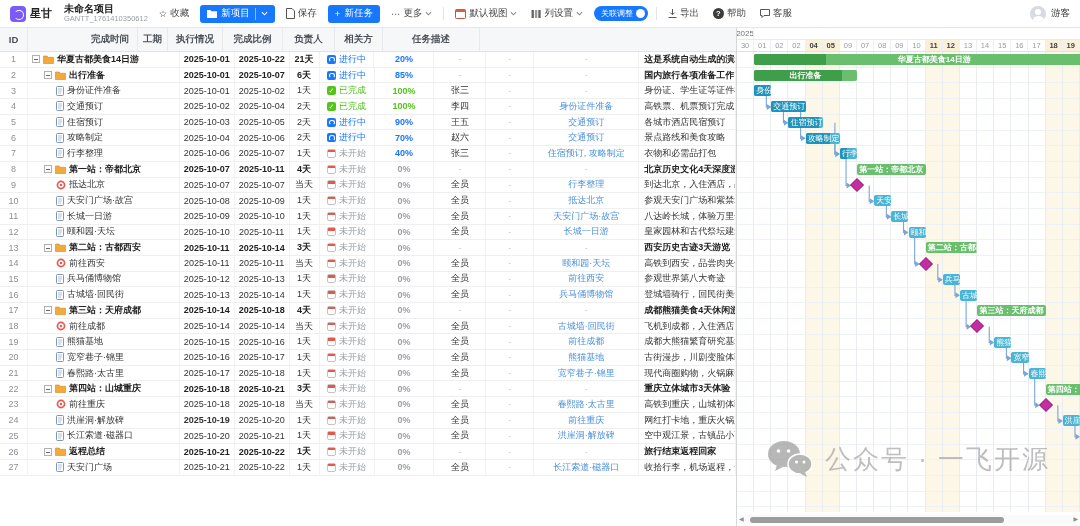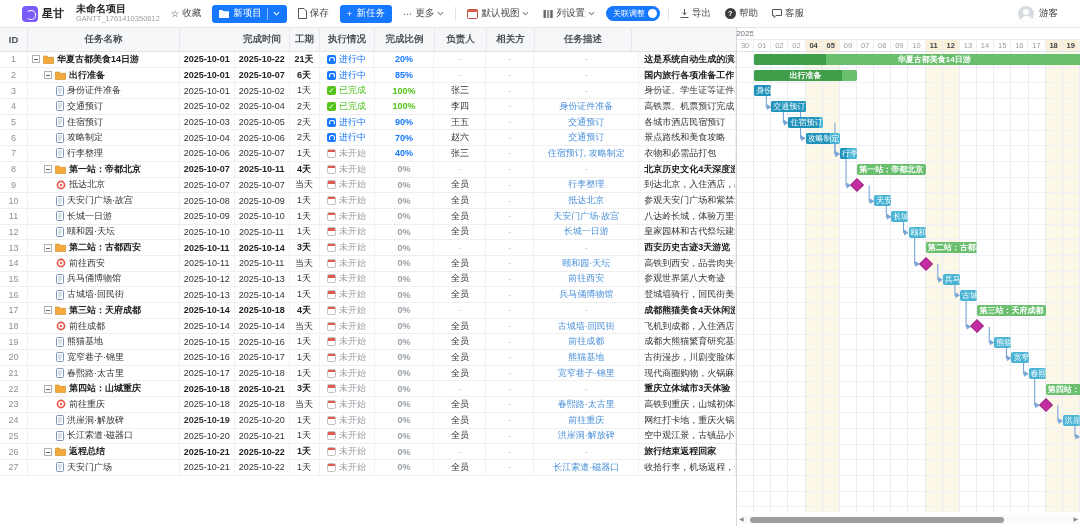--- a/index.html
+++ b/index.html
@@ -2,21 +2,21 @@
 <html><head>
 <meta charset="utf-8">
 <style>
   * { margin:0; padding:0; box-sizing:border-box; }
   html,body { width:1080px; height:526px; overflow:hidden; background:#fff;
     font-family:"Liberation Sans","DejaVu Sans",sans-serif; }
   #app { width:1080px; height:526px; display:flex; flex-direction:column; }
 
   
   #toolbar { height:28px; flex:0 0 28px; display:flex; align-items:center; gap:8px;
-    padding:0 22px; background:#fff; border-bottom:1px solid #e4e6ea; font-size:9.5px; color:#333; }
+    padding:0 10px; background:#fff; border-bottom:1px solid #e4e6ea; font-size:9.5px; color:#333; }
   .brand { display:flex; align-items:center; gap:4px; font-weight:bold; font-size:11px; color:#222; }
   .logo { width:16px; height:16px; border-radius:4px; background:#7a5af8; position:relative; }
   .logo:after { content:""; position:absolute; left:4px; top:4px; width:8px; height:8px;
     border:1.6px solid #fff; border-radius:50%; border-left-color:transparent; }
   .proj { line-height:1.05; margin-left:4px; }
   .proj .t1 { font-weight:bold; font-size:10px; color:#222; }
   .proj .t2 { font-size:7.5px; color:#9aa0a6; }
   .tbtn { display:flex; align-items:center; gap:3px; color:#444; cursor:pointer; padding:0 3px; white-space:nowrap; }
   .tbtn svg { display:block; }
   .bluebtn { display:flex; align-items:center; gap:4px; background:#1677ff; color:#fff;
@@ -186,21 +186,20 @@
     <div id="tb-right">
       <span class="avatar"></span>
       <span>游客</span>
     </div>
   </div>
 
   <div id="content">
     <div id="table-pane">
       <div id="table-header">
           <div class="hcell" style="width: 28px;">ID</div>
-          <div class="hcell" style="width: 152px;">任务名称</div>
           <div class="hcell" style="width: 55px; margin-top: 28px;">开始时间</div>
           <div class="hcell" style="width: 55px;">完成时间</div>
           <div class="hcell" style="width: 30px; text-align: right;">工期</div>
           <div class="hcell" style="width: 55px;">执行情况</div>
           <div class="hcell" style="width: 60px;">完成比例</div>
           <div class="hcell" style="width: 52px;">负责人</div>
           <div class="hcell" style="width: 48px;">相关方</div>
           <div class="hcell" style="width: 97px;">任务描述</div>
         </div>
       <div id="table-body">
@@ -927,20 +926,33 @@
             <polygon points="291.54999999999995,321.85 287.04999999999995,318.85 287.04999999999995,324.85" fill="#7aa5d8"></polygon>
             <path d="M297.7 321.85 V353.25 H301.7" fill="none" stroke="#7aa5d8" stroke-width="1.1"></path>
             <polygon points="302.7,353.25 298.2,350.25 298.2,356.25" fill="#7aa5d8"></polygon>
             <path d="M320.84999999999997 353.25 V368.95 H324.84999999999997" fill="none" stroke="#7aa5d8" stroke-width="1.1"></path>
             <polygon points="325.84999999999997,368.95 321.34999999999997,365.95 321.34999999999997,371.95" fill="#7aa5d8"></polygon>
             <path d="M338 368.95 V384.65 H342" fill="none" stroke="#7aa5d8" stroke-width="1.1"></path>
             <polygon points="343,384.65 338.5,381.65 338.5,387.65" fill="#7aa5d8"></polygon>
             <path d="M355.15 384.65 V416.05 H359.15" fill="none" stroke="#7aa5d8" stroke-width="1.1"></path>
             <polygon points="360.15,416.05 355.65,413.05 355.65,419.05" fill="#7aa5d8"></polygon>
           </svg>
+        <div id="watermark">
+          <svg width="46" height="38" viewBox="0 0 46 38">
+            <ellipse cx="17" cy="14" rx="16" ry="13" fill="#a0a0a0"></ellipse>
+            <path d="M10 25l-2 6 8-4z" fill="#a0a0a0"></path>
+            <circle cx="11.5" cy="11" r="1.8" fill="#fff"></circle>
+              <circle cx="21.5" cy="11" r="1.8" fill="#fff"></circle>
+            <ellipse cx="33" cy="24" rx="12" ry="10" fill="#a0a0a0" stroke="#fff" stroke-width="1.5"></ellipse>
+            <path d="M38 32l2 5-7-3.5z" fill="#a0a0a0"></path>
+            <circle cx="29.5" cy="22" r="1.5" fill="#fff"></circle>
+              <circle cx="37" cy="22" r="1.5" fill="#fff"></circle>
+          </svg>
+          <span class="wm-text">公众号 · 一飞开源</span>
+        </div>
       <div class="bar summary" style="left: 17.15px; width: 360.15px; top: 2px; background: rgb(106, 191, 110);">
             <div class="pg" style="width: 20%; background: rgb(63, 158, 73);"></div>
             <div class="lbl">华夏古都美食14日游</div>
           </div>
           <div class="bar summary" style="left: 17.15px; width: 102.9px; top: 17.7px; background: rgb(106, 191, 110);">
             <div class="pg" style="width: 85%; background: rgb(63, 158, 73);"></div>
             <div class="lbl">出行准备</div>
           </div>
           <div class="bar task" style="left: 17.15px; width: 17.15px; top: 33.4px; background: rgb(74, 180, 212);">
             <div class="pg" style="width: 100%; background: rgb(31, 147, 186);"></div>

